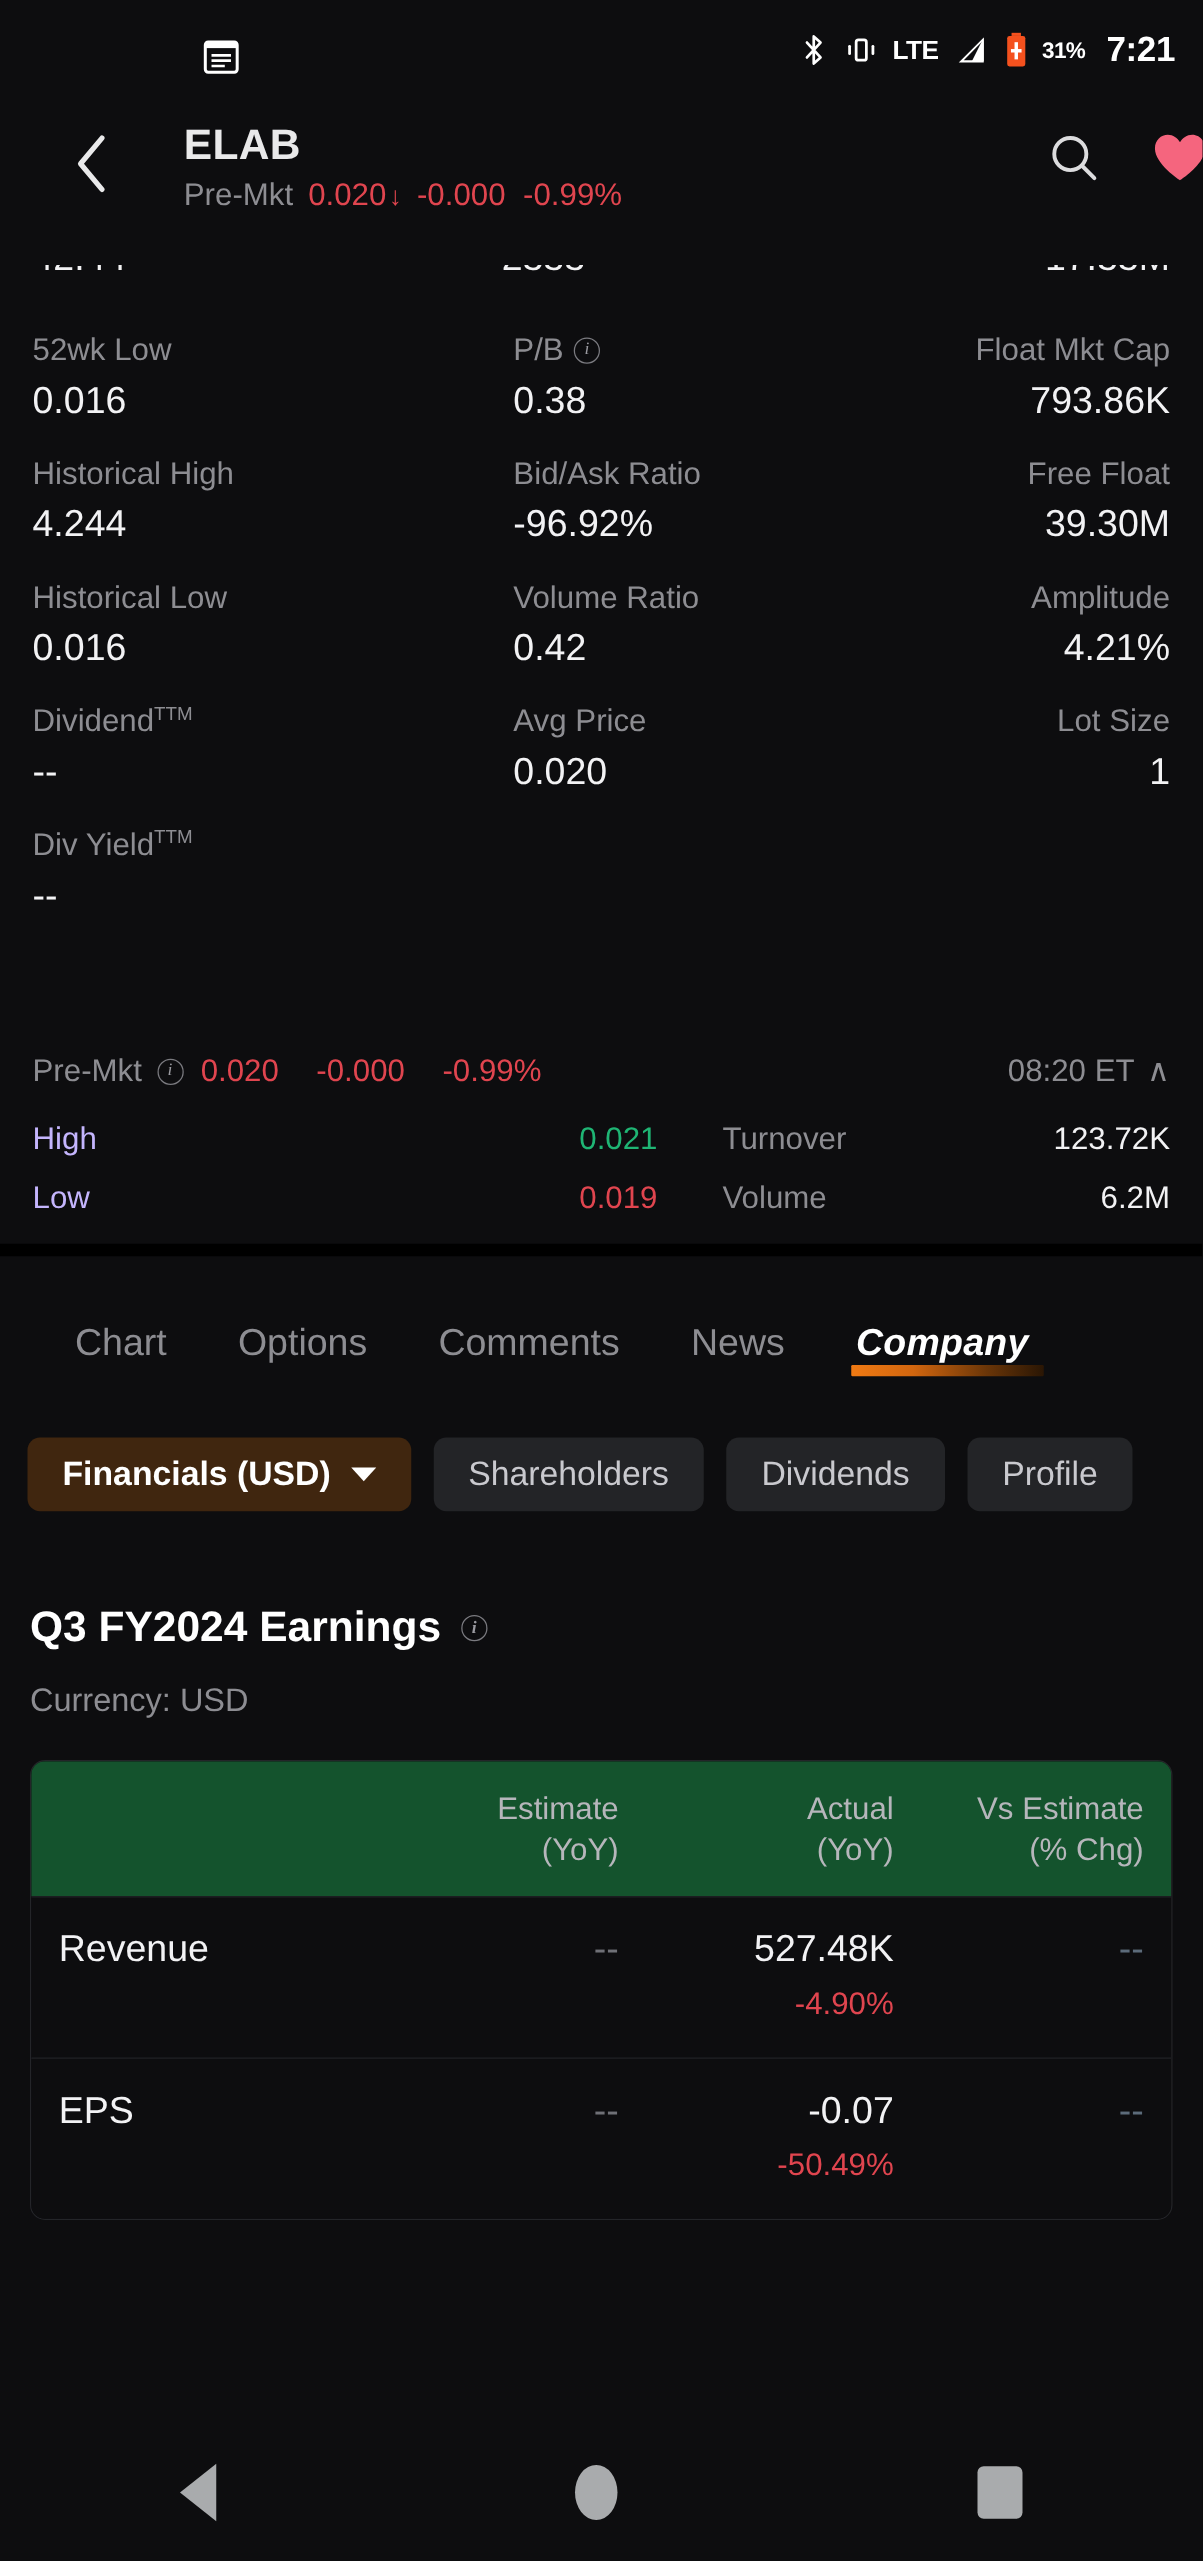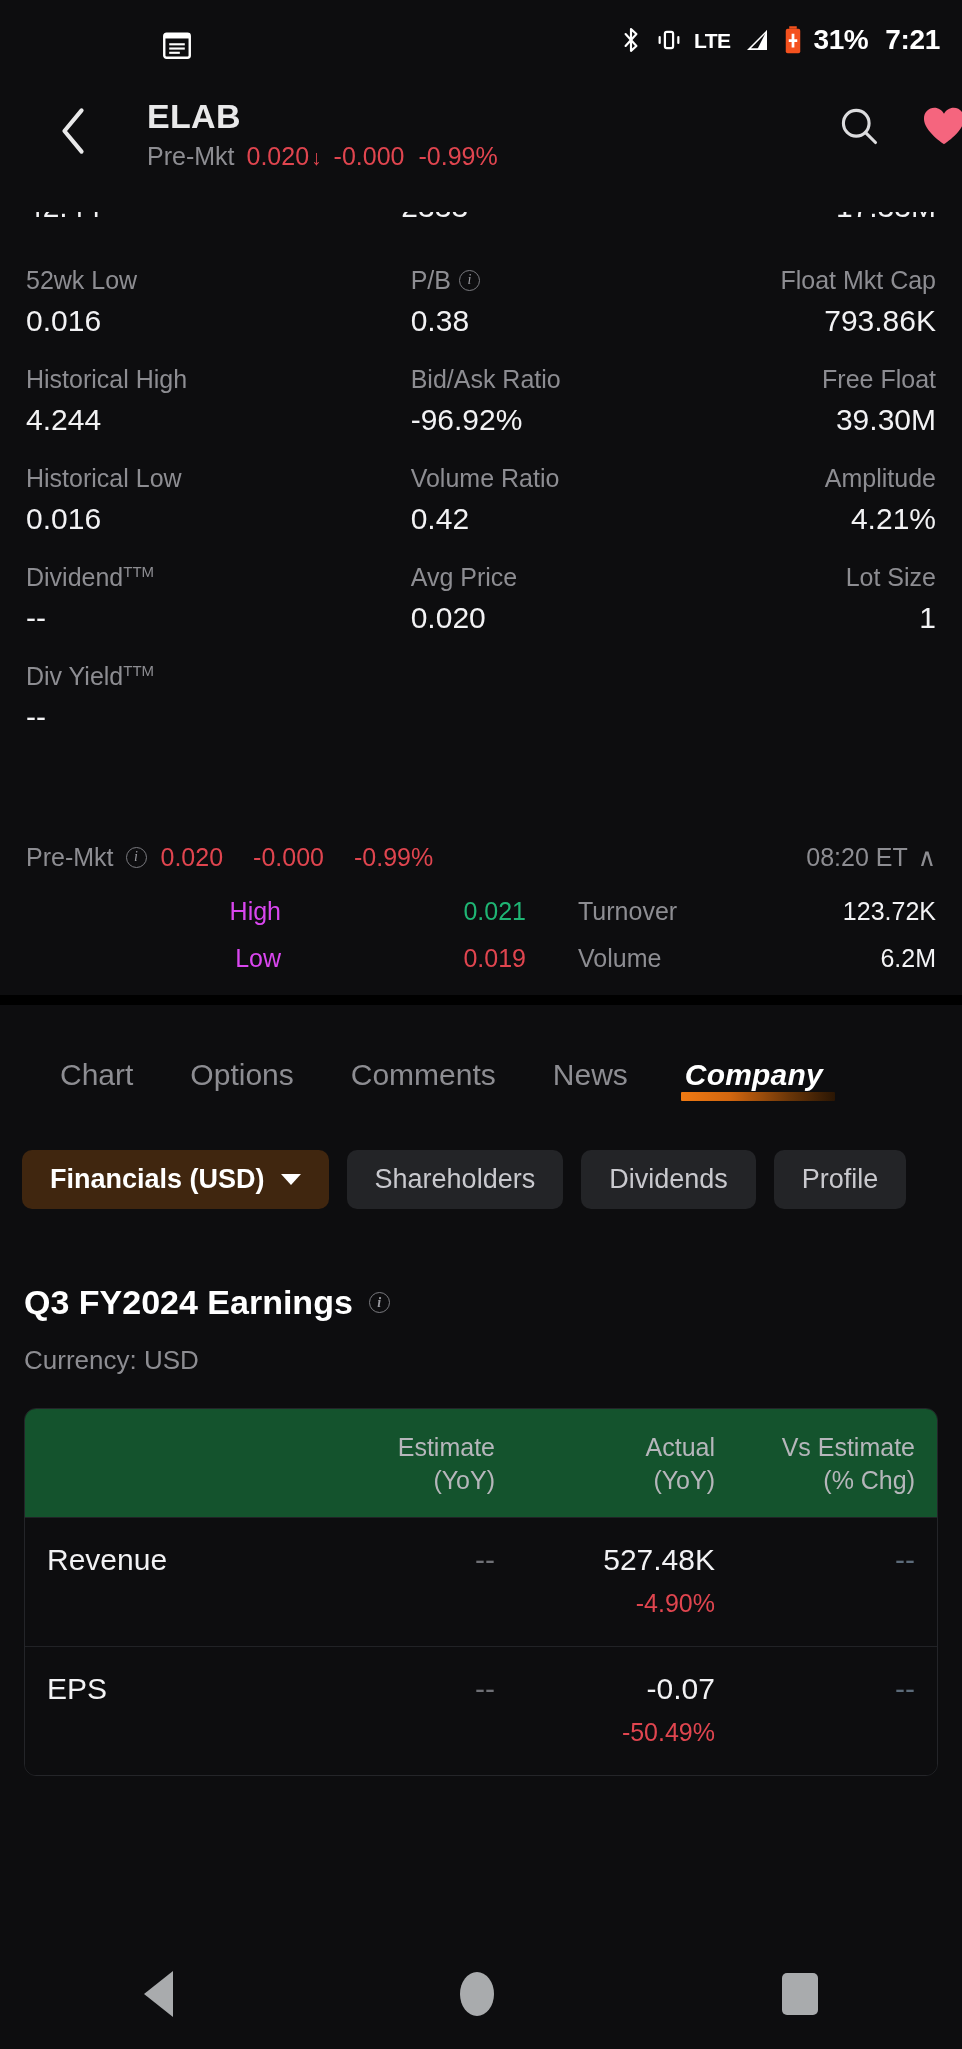--- a/index.html
+++ b/index.html
@@ -20,21 +20,21 @@
   .sb-left { position:absolute; left:160px; top:28px; }
   .sb-right {
     position:absolute; right:22px; top:24px;
     display:flex; align-items:center; gap:11px;
   }
   .sb-icon { display:flex; align-items:center; }
   .sb-lte {
     font-size:21px; font-weight:bold; letter-spacing:-.5px;
     color:#fff; line-height:1;
   }
-  .sb-batt-pct { font-size:28px; font-weight:bold; color:#fff; letter-spacing:-.5px; }
+  .sb-batt-pct { font-size:18px; font-weight:bold; color:#fff; letter-spacing:-.5px; }
   .sb-time { font-size:28px; font-weight:bold; color:#fff; letter-spacing:-.3px; margin-left:6px; }
 
   
   .appbar {
     position:absolute; top:96px; left:0; width:962px; height:90px;margin-left:27px;
   }
   .back-btn {
     position:absolute; left:24px; top:10px;
     width:44px; height:50px;
     display:flex; align-items:center; justify-content:center;
@@ -109,21 +109,21 @@
   .pm-head .v2 { color:#e0454f; margin-left:30px; }
   .pm-head .v3 { color:#e0454f; margin-left:30px; }
   .pm-head .time {
     margin-left:auto; color:#8d8d92; display:flex; align-items:center; gap:10px;
   }
   .pm-grid { margin-top:14px; }
   .pm-r {
     display:flex; align-items:center;
     font-size:25px; line-height:47px;
   }
-  .pm-r .k1 { width:255px; color:#d946ef;text-align:right; }
+  .pm-r .k1 { width:255px; color:#c4b5fd; }
   .pm-r .v1n { width:245px; text-align:right; }
   .pm-r .k2 { width:250px; padding-left:52px; color:#8d8d92; }
   .pm-r .v2n { flex:1; text-align:right; color:#f2f2f4; }
   .green { color:#1fb574; }
   .red { color:#e0454f; }
 
   .divider-thick {
     position:absolute; top:995px; left:0; width:962px; height:10px;
     background:#000000;
   }

